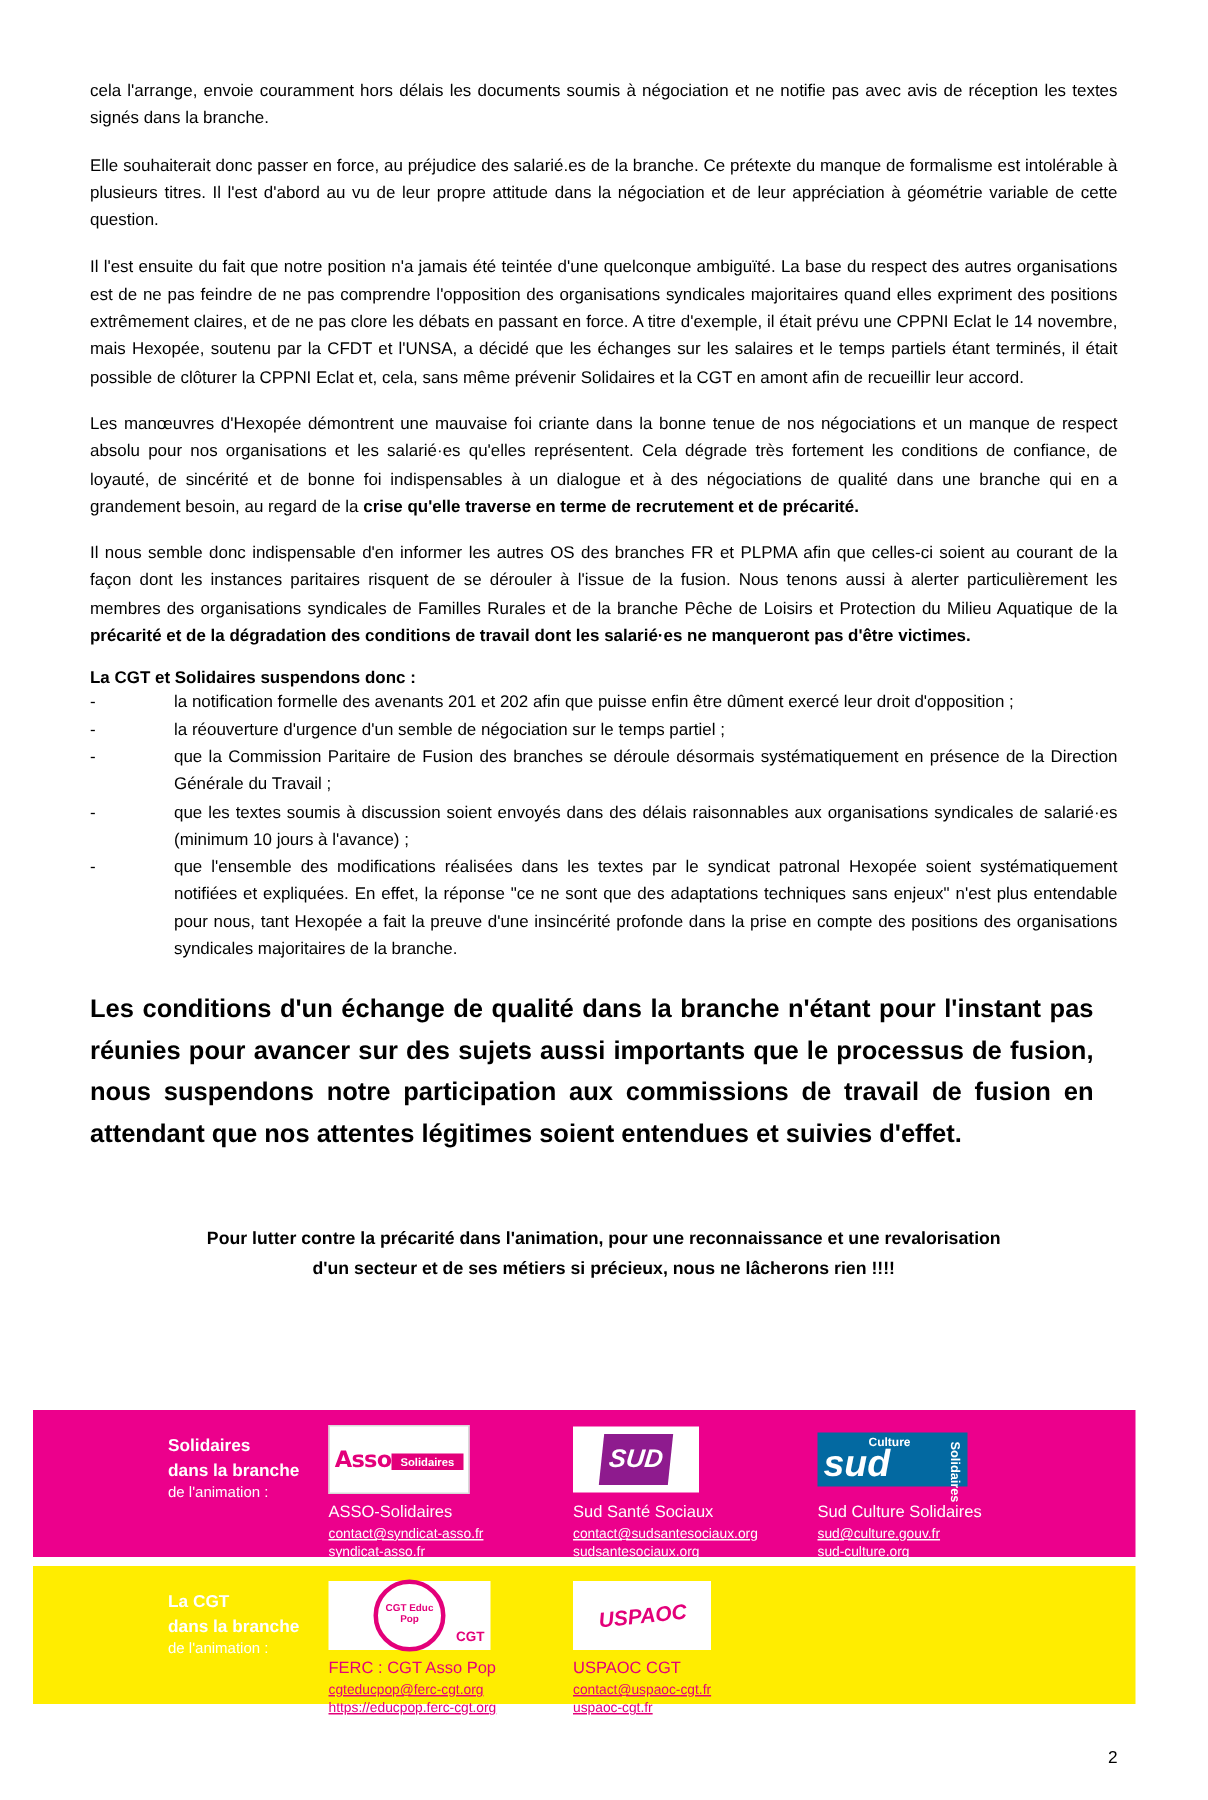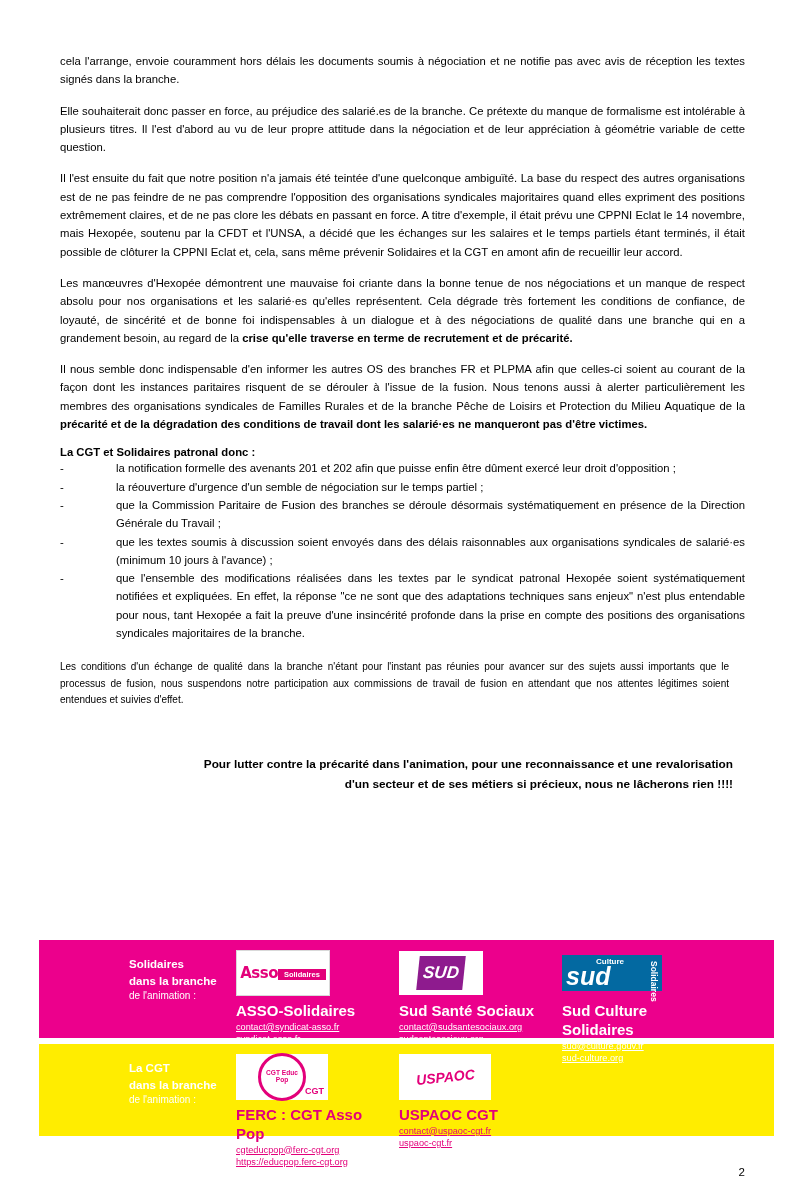--- a/index.html
+++ b/index.html
@@ -43,39 +43,39 @@
   }
   .demand-dash {
     width: 56px;
     flex: 0 0 56px;
   }
   .demand-text {
     flex: 1 1 auto;
     text-align: justify;
   }
   p.closing-par {
-    font-size: 10px;
+    font-size: 17px;
     line-height: 1.62;
     text-align: justify;
-    font-weight: normal;
+    font-weight: bold;
     margin: 17px 16px 0 0;
   }
   .slogan {
     font-size: 11.8px;
     line-height: 1.7;
     font-weight: bold;
-    text-align: right;
+    text-align: center;
     margin: 46px 0 0 0;
     padding: 0 12px;
   }
 
   
   .banners {
     position: absolute;
-    left: 39px;
+    left: 22px;
     top: 940px;
     width: 735px;
     border-radius: 18px;
   }
   .banner {
     display: flex;
     align-items: flex-start;
     box-sizing: border-box;
     padding: 10px 12px 8px 12px;
   }
@@ -103,22 +103,22 @@
     padding-right: 8px;
     box-sizing: border-box;
   }
   .org-logo {
     height: 46px;
     display: flex;
     align-items: center;
     margin-bottom: 6px;
   }
   .org-name {
-    font-size: 15px;
-    font-weight: bold;
+    font-size: 11px;
+    font-weight: normal;
     color: #ffffff;
     line-height: 1.25;
   }
   .banner-yellow .org-name { color: #e3007a; }
   .org-link {
     font-size: 9.2px;
     color: #ffffff;
     text-decoration: underline;
     line-height: 1.32;
     display: block;
@@ -163,21 +163,21 @@
   .logo-sudculture .sud {
     position: absolute; top: 9px; left: 4px;
     font-size: 25px; font-weight: bold; font-style: italic; line-height: 1;
   }
   .logo-sudculture .sol {
     position: absolute; right: 3px; top: 6px;
     font-size: 8.5px; font-weight: bold;
     writing-mode: vertical-rl;
   }
   .logo-ferc {
-    width: 92px; height: 46px; background: #ffffff;
+    width: 108px; height: 46px; background: #ffffff;
     display: flex; align-items: center; justify-content: center;
     position: relative;
   }
   .logo-ferc .ring {
     width: 42px; height: 42px; border-radius: 50%;
     border: 3px solid #e3007a; color: #e3007a;
     font-size: 6.6px; font-weight: bold;
     display: flex; align-items: center; justify-content: center;
     text-align: center; line-height: 1.05;
     background: #ffffff;
@@ -208,21 +208,21 @@
 <div class="page">
 
   <p class="body-par">cela l'arrange, envoie couramment hors délais les documents soumis à négociation et ne notifie pas avec avis de réception les textes signés dans la branche.</p>
   <p class="body-par">Elle souhaiterait donc passer en force, au préjudice des salarié.es de la branche. Ce prétexte du manque de formalisme est intolérable à plusieurs titres. Il l'est d'abord au vu de leur propre attitude dans la négociation et de leur appréciation à géométrie variable de cette question.</p>
   <p class="body-par">Il l'est ensuite du fait que notre position n'a jamais été teintée d'une quelconque ambiguïté. La base du respect des autres organisations est de ne pas feindre de ne pas comprendre l'opposition des organisations syndicales majoritaires quand elles expriment des positions extrêmement claires, et de ne pas clore les débats en passant en force. A titre d'exemple, il était prévu une CPPNI Eclat le 14 novembre, mais Hexopée, soutenu par la CFDT et l'UNSA, a décidé que les échanges sur les salaires et le temps partiels étant terminés, il était possible de clôturer la CPPNI Eclat et, cela, sans même prévenir Solidaires et la CGT en amont afin de recueillir leur accord.</p>
 
   <p class="body-par"><span>Les manœuvres d'Hexopée démontrent une mauvaise foi criante dans la bonne tenue de nos négociations et un manque de respect absolu pour nos organisations et les salarié·es qu'elles représentent. Cela dégrade très fortement les conditions de confiance, de loyauté, de sincérité et de bonne foi indispensables à un dialogue et à des négociations de qualité dans une branche qui en a grandement besoin, au regard de la </span><span class="bold">crise qu'elle traverse en terme de recrutement et de précarité.</span></p>
 
   <p class="body-par"><span>Il nous semble donc indispensable d'en informer les autres OS des branches FR et PLPMA afin que celles-ci soient au courant de la façon dont les instances paritaires risquent de se dérouler à l'issue de la fusion. Nous tenons aussi à alerter particulièrement les membres des organisations syndicales de Familles Rurales et de la branche Pêche de Loisirs et Protection du Milieu Aquatique de la </span><span class="bold">précarité et de la dégradation des conditions de travail dont les salarié·es ne manqueront pas d'être victimes.</span></p>
 
-  <div class="demands-title">La CGT et Solidaires patronal donc :</div>
+  <div class="demands-title">La CGT et Solidaires suspendons donc :</div>
 
   <div class="demand-line">
     <span class="demand-dash">-</span>
     <span class="demand-text">la notification formelle des avenants 201 et 202 afin que puisse enfin être dûment exercé leur droit d'opposition ;</span>
   </div>
   <div class="demand-line">
     <span class="demand-dash">-</span>
     <span class="demand-text">la réouverture d'urgence d'un semble de négociation sur le temps partiel ;</span>
   </div>
   <div class="demand-line">

